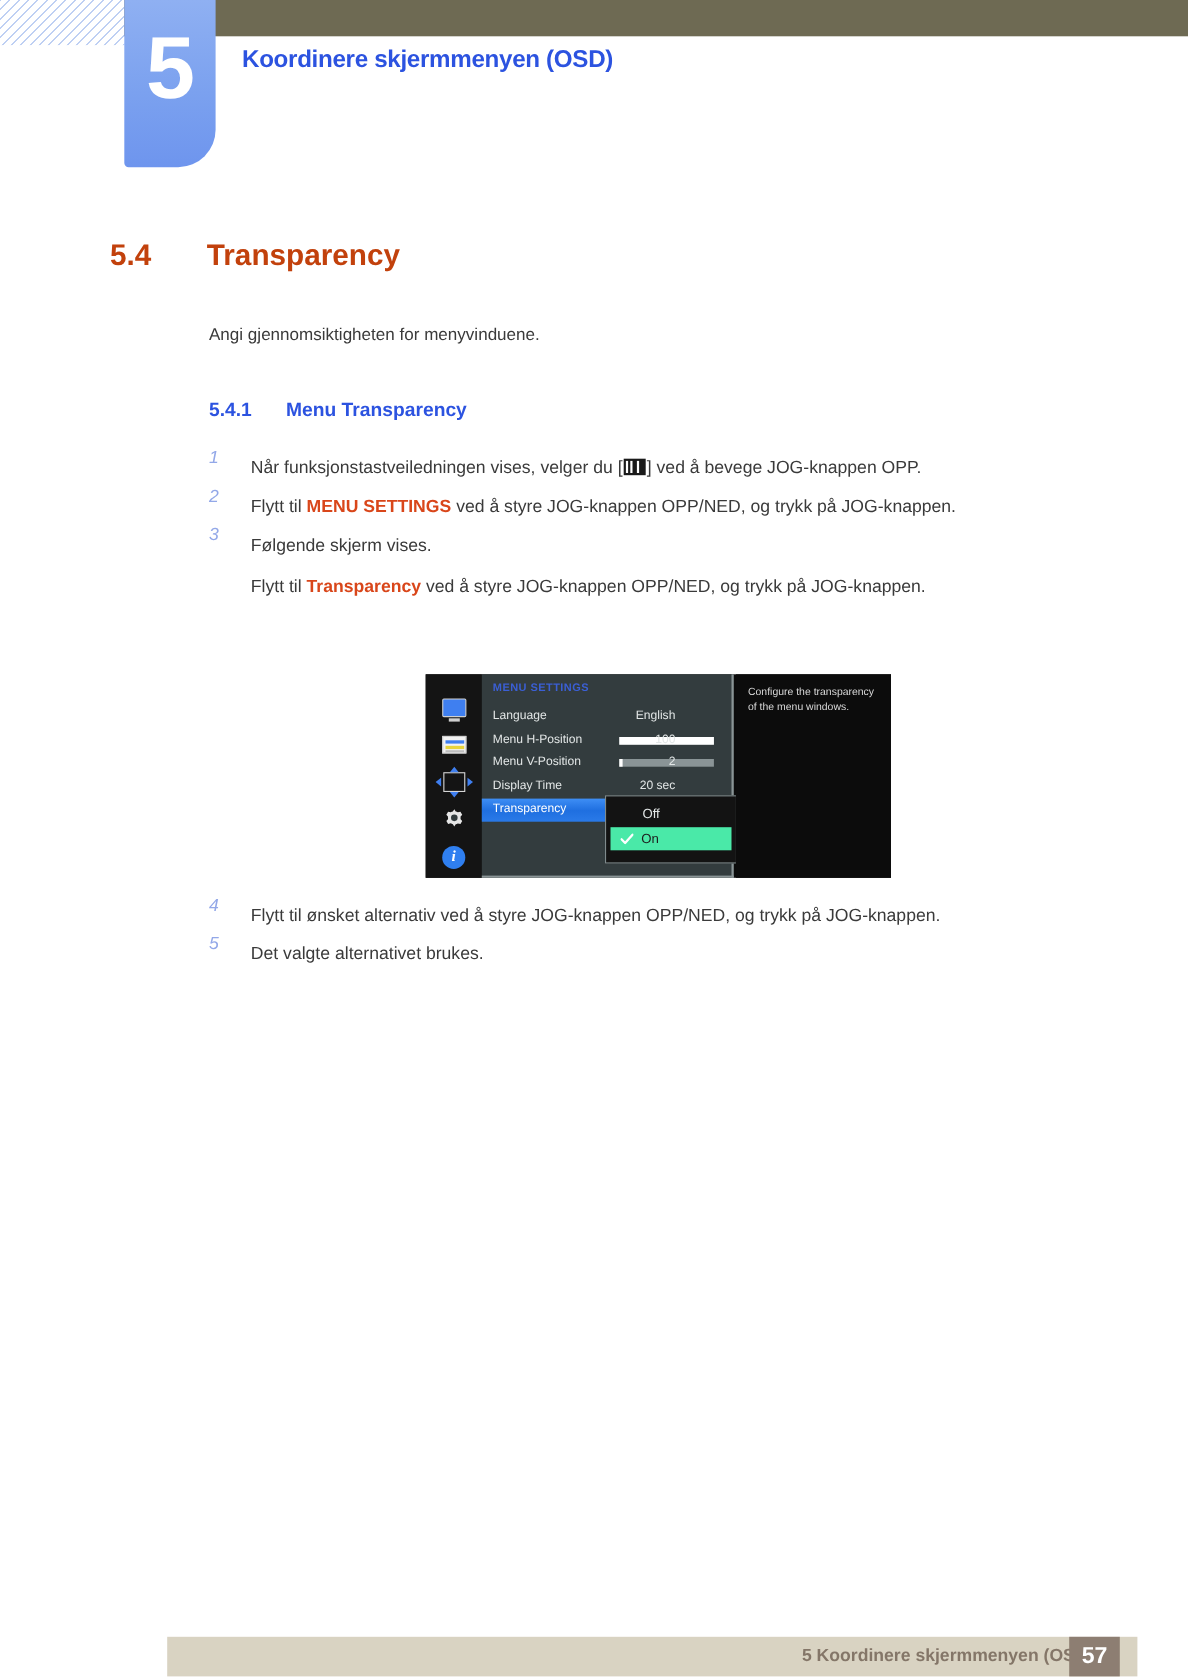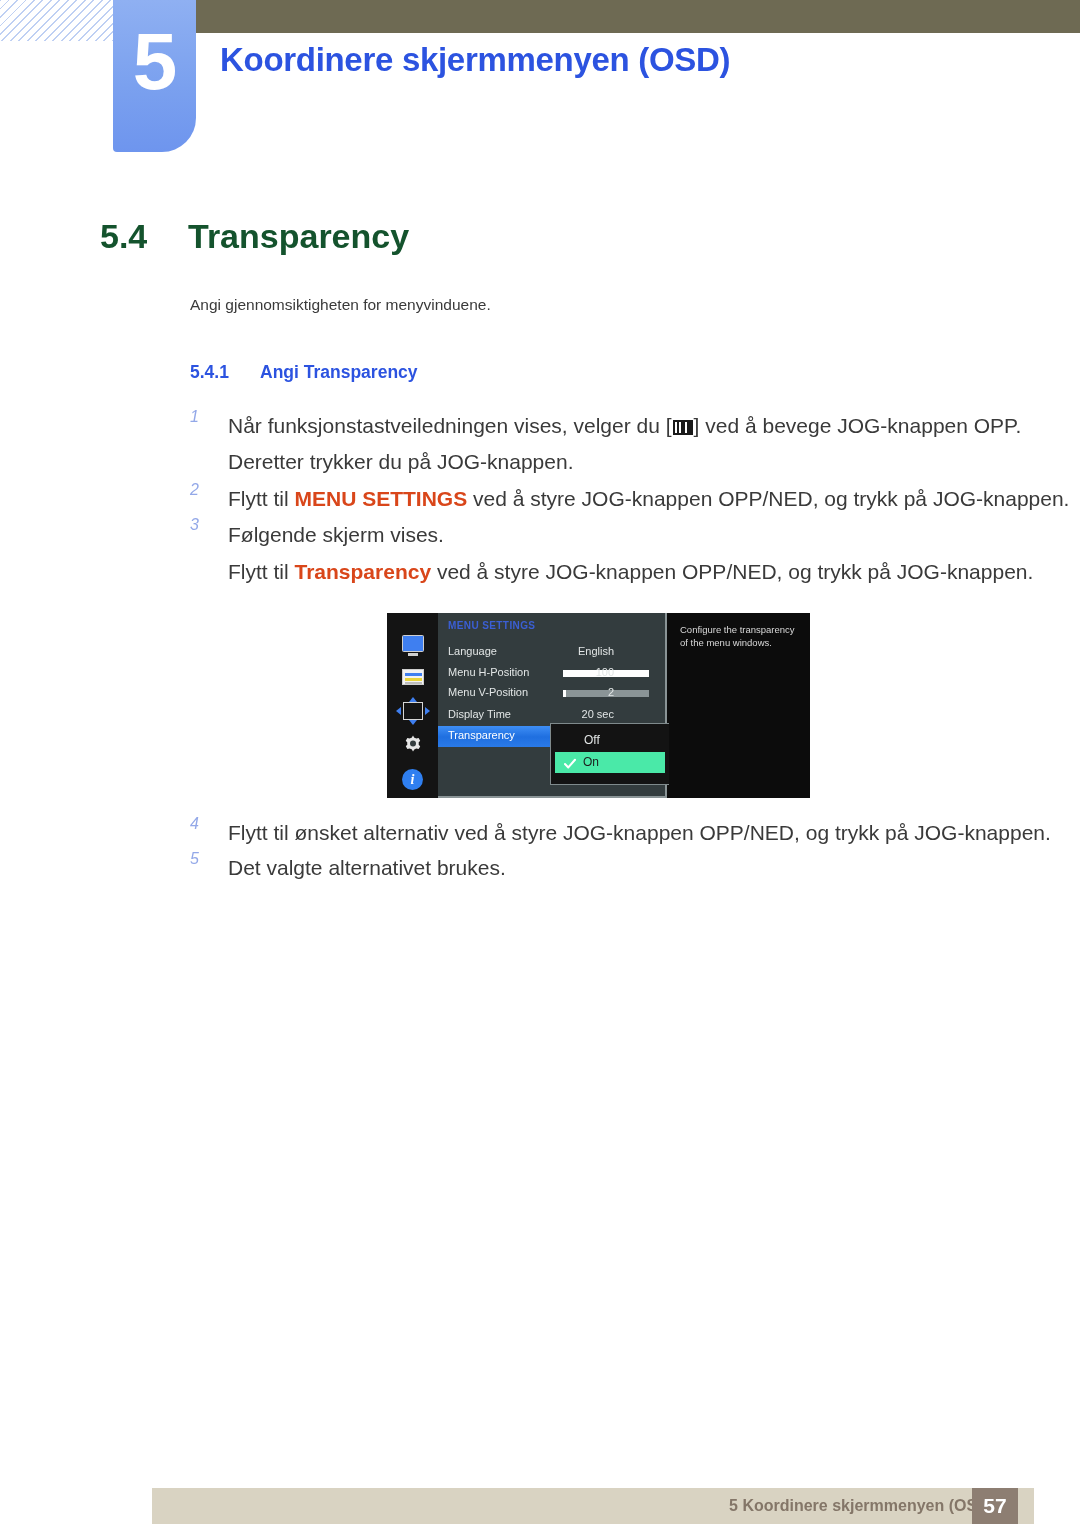--- a/index.html
+++ b/index.html
@@ -56,34 +56,34 @@
     font-size: 80px;
     line-height: 96px;
     font-weight: bold;
     color: #ffffff;
     letter-spacing: -1px;
   }
 
   .chapter-title {
     position: absolute;
     left: 220px; top: 41px;
-    font-size: 33px;
+    font-size: 22px;
     font-weight: bold;
     color: #2c53e0;
     letter-spacing: -.3px;
     white-space: nowrap;
   }
 
   
   .sec-h2 {
     position: absolute;
     left: 100px; top: 217px;
-    font-size: 34px;
-    font-weight: bold;
-    color: #14532d;
+    font-size: 27px;
+    font-weight: bold;
+    color: #c2410c;
     white-space: nowrap;
   }
   .sec-h2 .num { display: inline-block; width: 88px; }
 
   .sec-intro {
     position: absolute;
     left: 190px; top: 296px;
     font-size: 15.5px;
     color: #3a3a3a;
     white-space: nowrap;
@@ -110,21 +110,21 @@
   .step-num {
     position: absolute;
     left: 0; top: 0;
     width: 22px;
     text-align: left;
     font-size: 16px;
     font-style: italic;
     color: #93a8e8;
   }
   .step-line {
-    font-size: 21px;
+    font-size: 16px;
     color: #3a3a3a;
     line-height: 35px;
     white-space: nowrap;
   }
   .step-line.cont { line-height: 38px; }
 
   .hl-orange { color: #d9461a; font-weight: bold; }
 
   .key-icon {
     display: inline-block;
@@ -407,29 +407,28 @@
   <div class="chapter-num">5</div>
   <div class="chapter-title">Koordinere skjermmenyen (OSD)</div>
 
   <div class="sec-h2">
     <span class="num">5.4</span><span>Transparency</span>
   </div>
 
   <div class="sec-intro">Angi gjennomsiktigheten for menyvinduene.</div>
 
   <div class="sec-h3">
-    <span class="num">5.4.1</span><span>Angi Transparency</span>
+    <span class="num">5.4.1</span><span>Menu Transparency</span>
   </div>
 
   <div class="steps">
 
     <div class="step">
       <div class="step-num">1</div>
       <div class="step-line"><span>Når funksjonstastveiledningen vises, velger du [</span><span class="key-icon"><i></i></span><span>] ved å bevege JOG-knappen OPP.</span></div>
-      <div class="step-line cont">Deretter trykker du på JOG-knappen.</div>
     </div>
 
     <div class="step">
       <div class="step-num">2</div>
       <div class="step-line"><span>Flytt til </span><span class="hl-orange">MENU SETTINGS</span><span> ved å styre JOG-knappen OPP/NED, og trykk på JOG-knappen.</span></div>
     </div>
 
     <div class="step">
       <div class="step-num">3</div>
       <div class="step-line cont">Følgende skjerm vises.</div>

